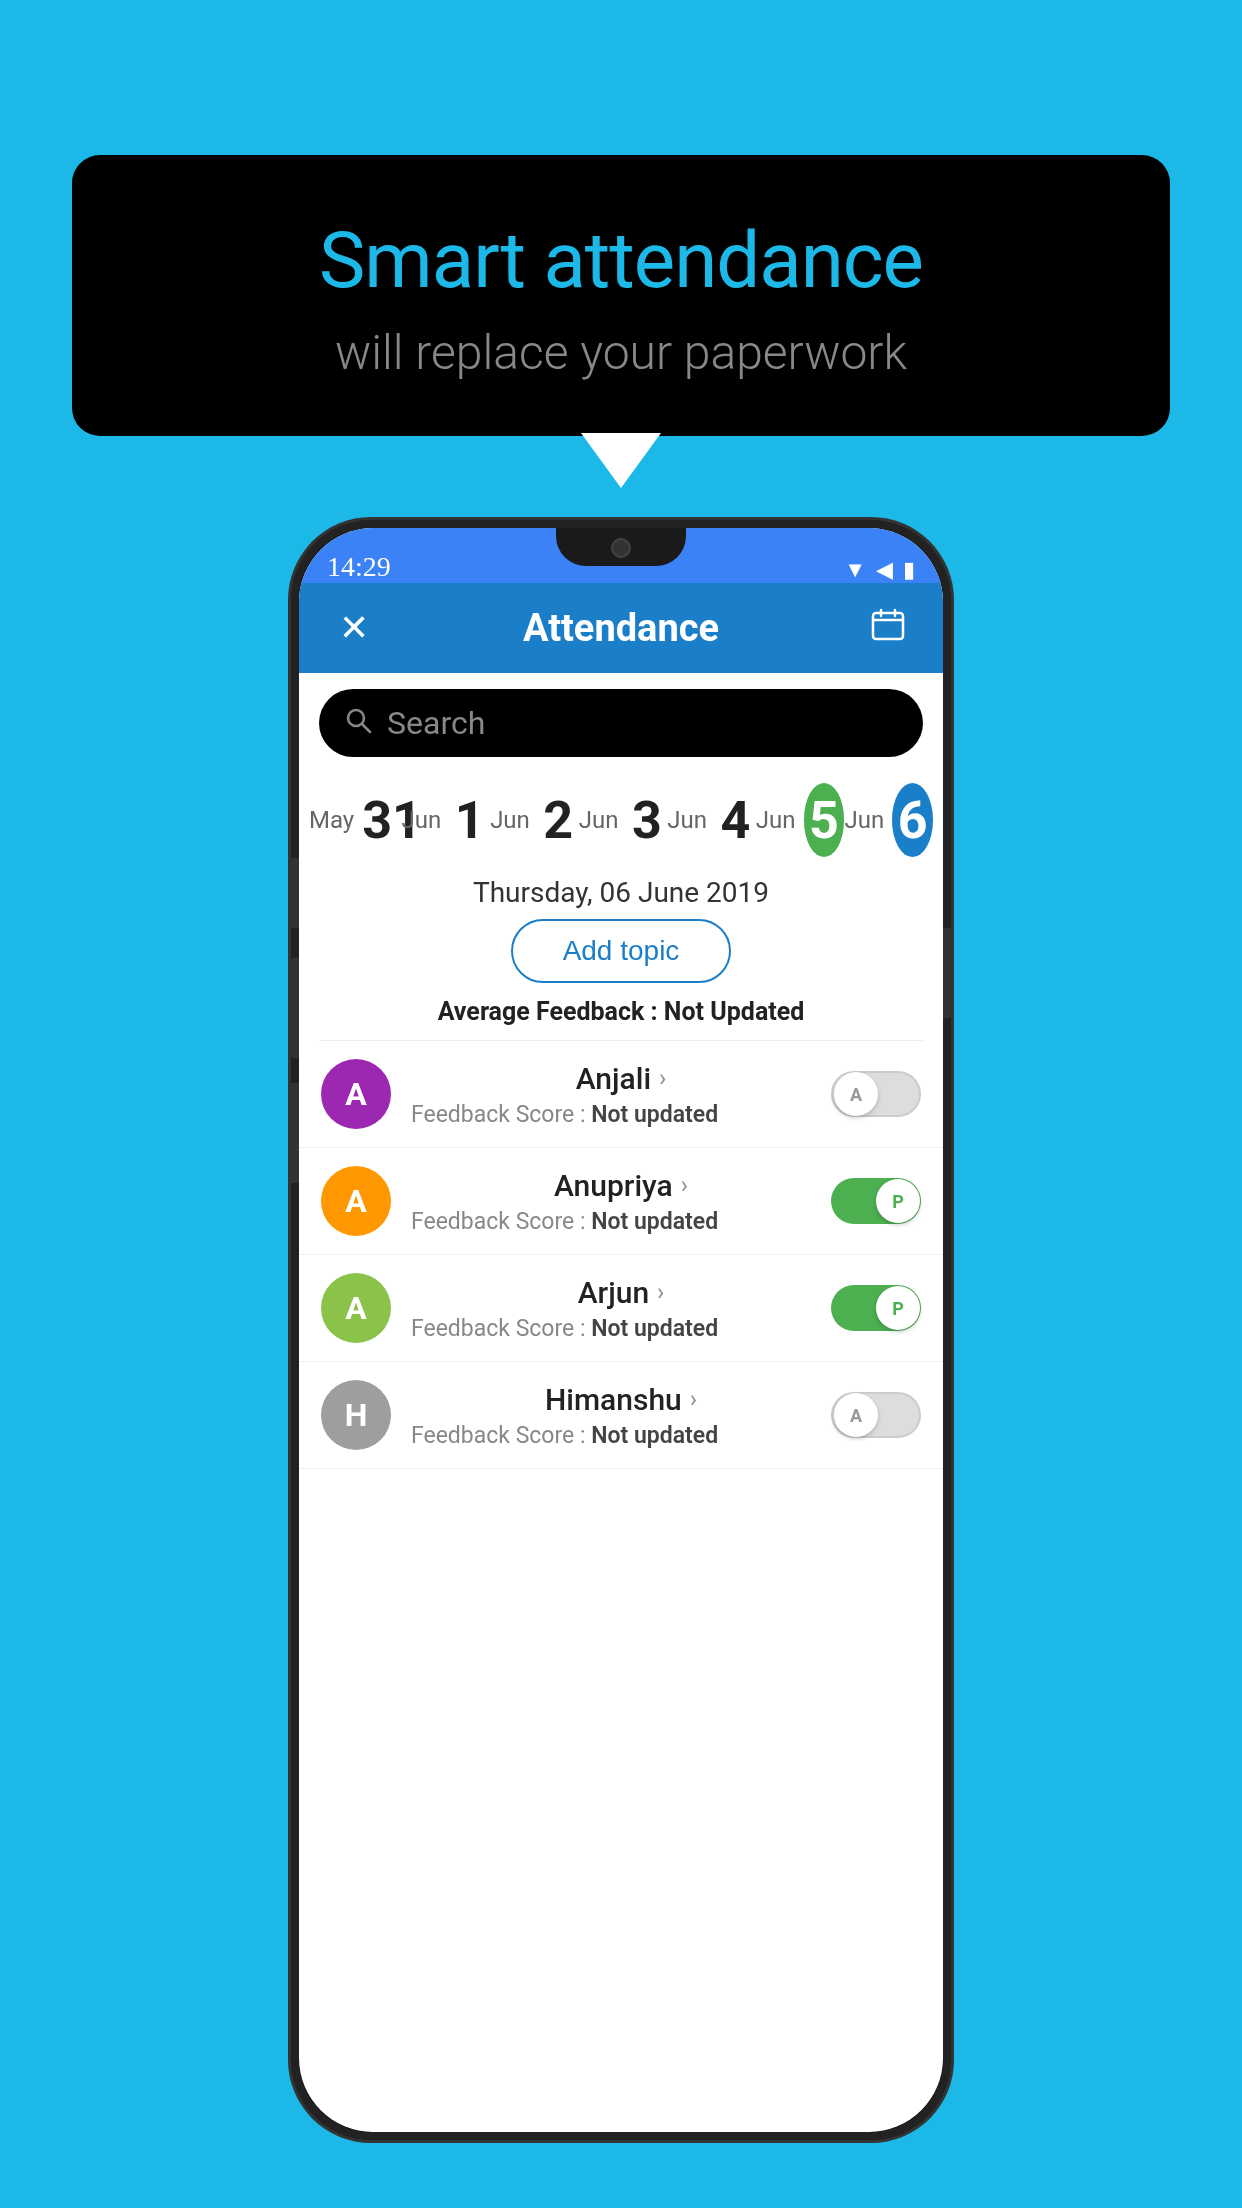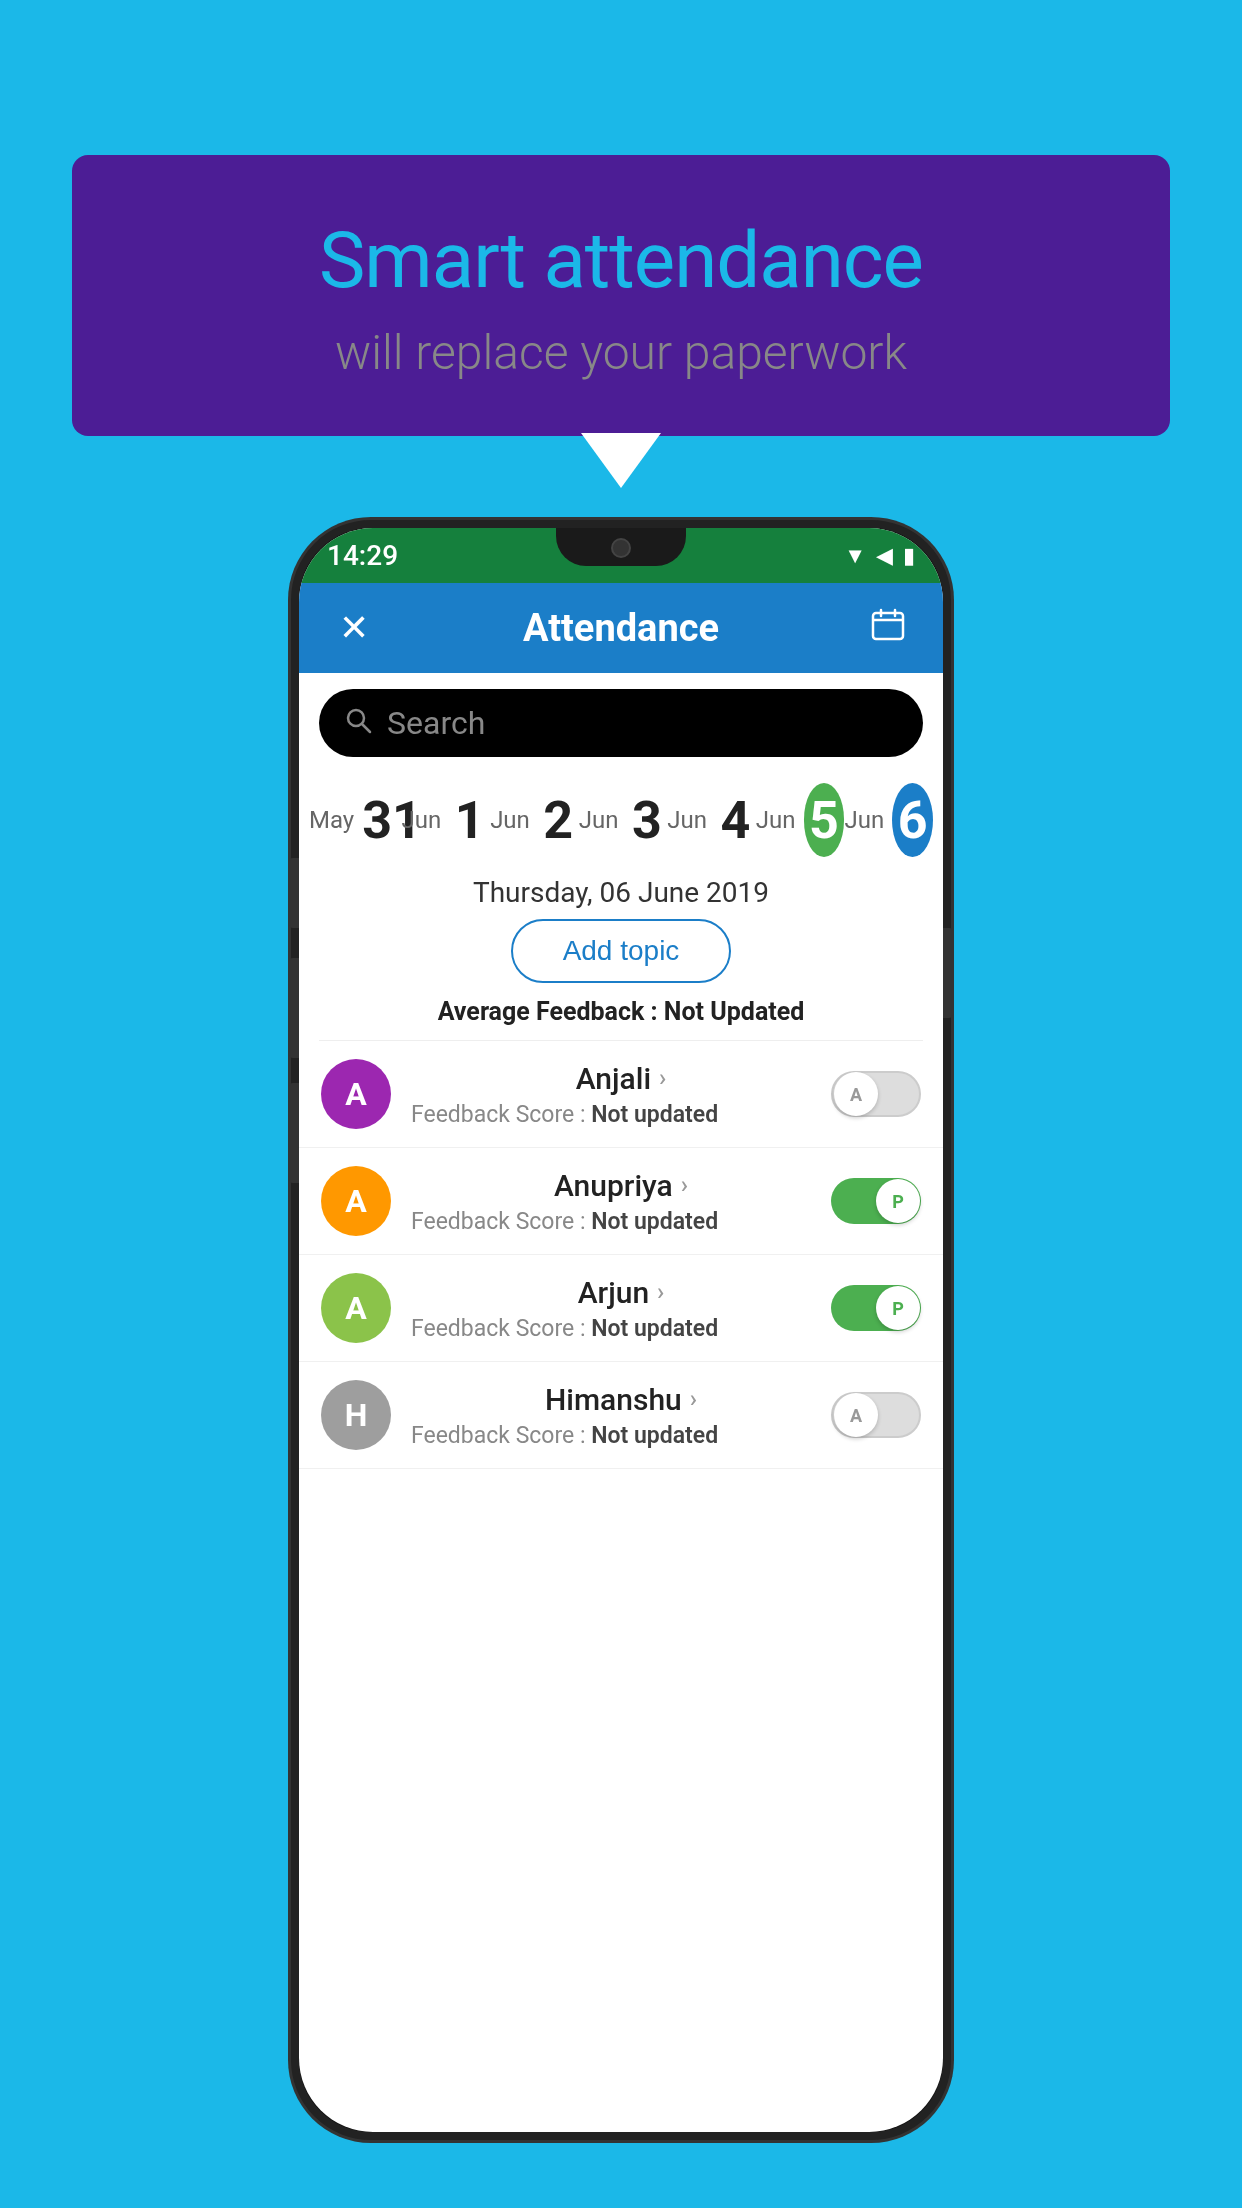--- a/index.html
+++ b/index.html
@@ -15,22 +15,22 @@
 
     
     .speech-bubble-container {
       position: absolute;
       top: 155px;
       left: 72px;
       right: 72px;
     }
 
     .speech-bubble {
-      background: #4c1d95;
-      border-radius: 16px;
+      background: #000000;
+      border-radius: 28px;
       padding: 60px 50px 55px;
       text-align: center;
       position: relative;
     }
 
     .speech-bubble::after {
       content: '';
       position: absolute;
       bottom: -52px;
       left: 50%;
@@ -111,26 +111,27 @@
       left: 8px;
       right: 8px;
       bottom: 8px;
       background: white;
       border-radius: 74px;
       overflow: hidden;
     }
 
     
     .status-bar {
-      background: #15803d;
+      background: #3b82f6;
       height: 55px;
       display: flex;
-      align-items: center;
+      align-items: flex-end;
       justify-content: space-between;
       padding: 0 28px;
+      font-family: Liberation Serif, serif;
     }
 
     .status-time {
       color: white;
       font-size: 28px;
       font-weight: 500;
     }
 
     .status-icons {
       display: flex;

